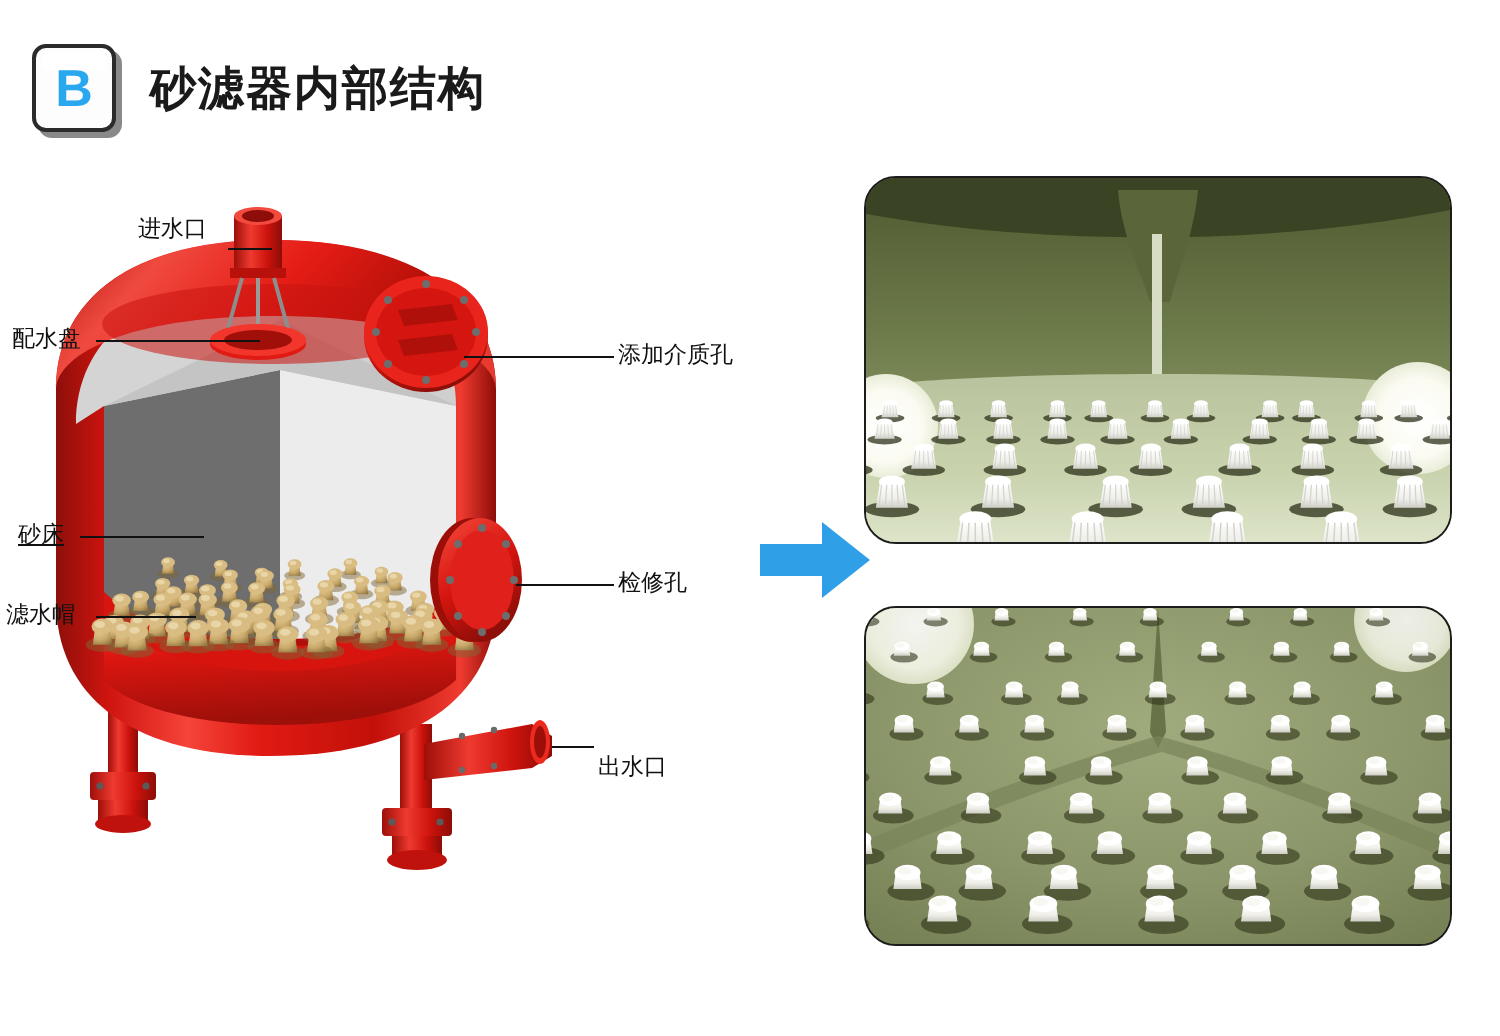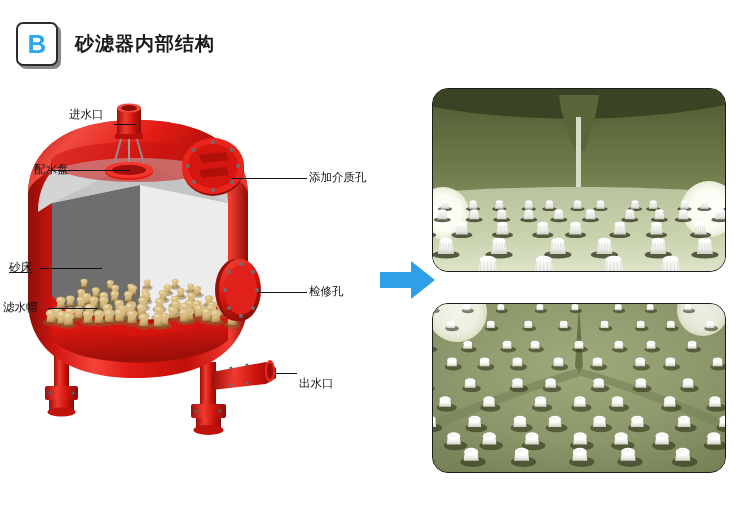--- a/index.html
+++ b/index.html
@@ -20,21 +20,21 @@
   .badge span{
     font-size:26px;font-weight:bold;color:#29a7ef;line-height:1;
     font-family:"Liberation Sans","DejaVu Sans",sans-serif;
   }
   .badge .gloss{
     position:absolute;left:3px;top:2px;right:3px;height:9px;
     border-radius:4px 4px 2px 2px;background:rgba(255,255,255,.9);
     pointer-events:none;
   }
   .title{
-    margin-left:17px;font-size:19px;font-weight:bold;color:#1a1a1a;
+    margin-left:17px;font-size:23px;font-weight:bold;color:#1a1a1a;
     letter-spacing:1px;white-space:nowrap;
   }
 
   
   .diagram{position:absolute;left:0;top:100px;width:410px;height:350px;}
   .diagram svg{display:block;}
 
   .lbl{
     position:absolute;font-size:11.5px;color:#111;white-space:nowrap;
     font-family:"Liberation Sans","DejaVu Sans",sans-serif;
@@ -496,21 +496,21 @@
             <circle cx="229" cy="208" r="2"></circle>
           <circle cx="225" cy="190" r="2"></circle>
             <circle cx="229" cy="172" r="2"></circle>
         </g>
       </g>
     </svg>
 
     <div class="lbl" style="left:69px;top:7px;">进水口</div>
     <div class="leader" style="left:114px;top:24px;width:22px;"></div>
 
-    <div class="lbl" style="left:6px;top:62px;margin-left:28px;">配水盘</div>
+    <div class="lbl" style="left:6px;top:62px;">配水盘</div>
     <div class="leader" style="left:48px;top:70px;width:82px;"></div>
 
     <div class="lbl" style="left:9px;top:160px;text-decoration:underline;">砂床</div>
     <div class="leader" style="left:40px;top:168px;width:62px;"></div>
 
     <div class="lbl" style="left:3px;top:200px;text-align:right;">滤水帽</div>
     <div class="leader" style="left:48px;top:208px;width:50px;"></div>
 
     <div class="lbl" style="left:309px;top:70px;">添加介质孔</div>
     <div class="leader" style="left:232px;top:78px;width:75px;"></div>

